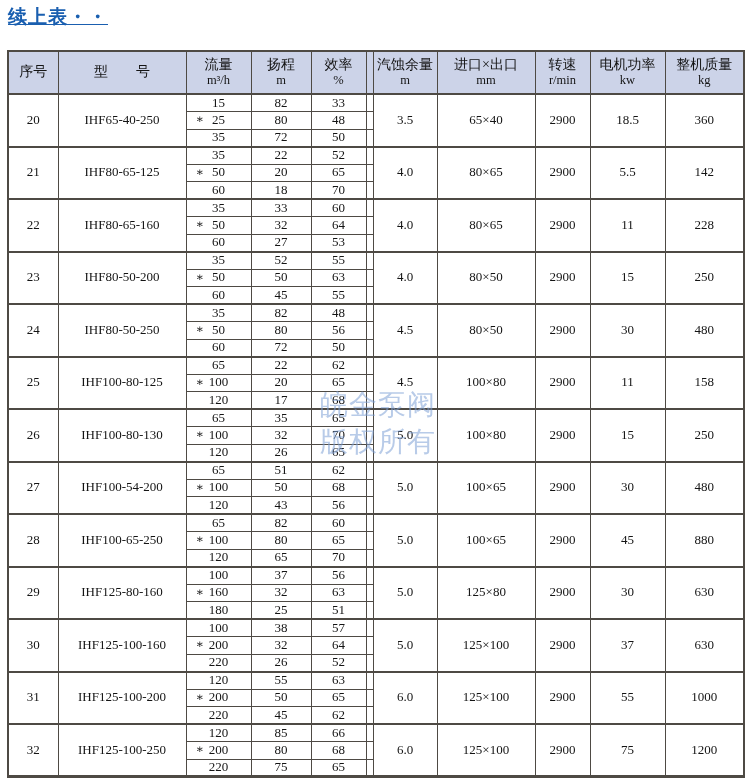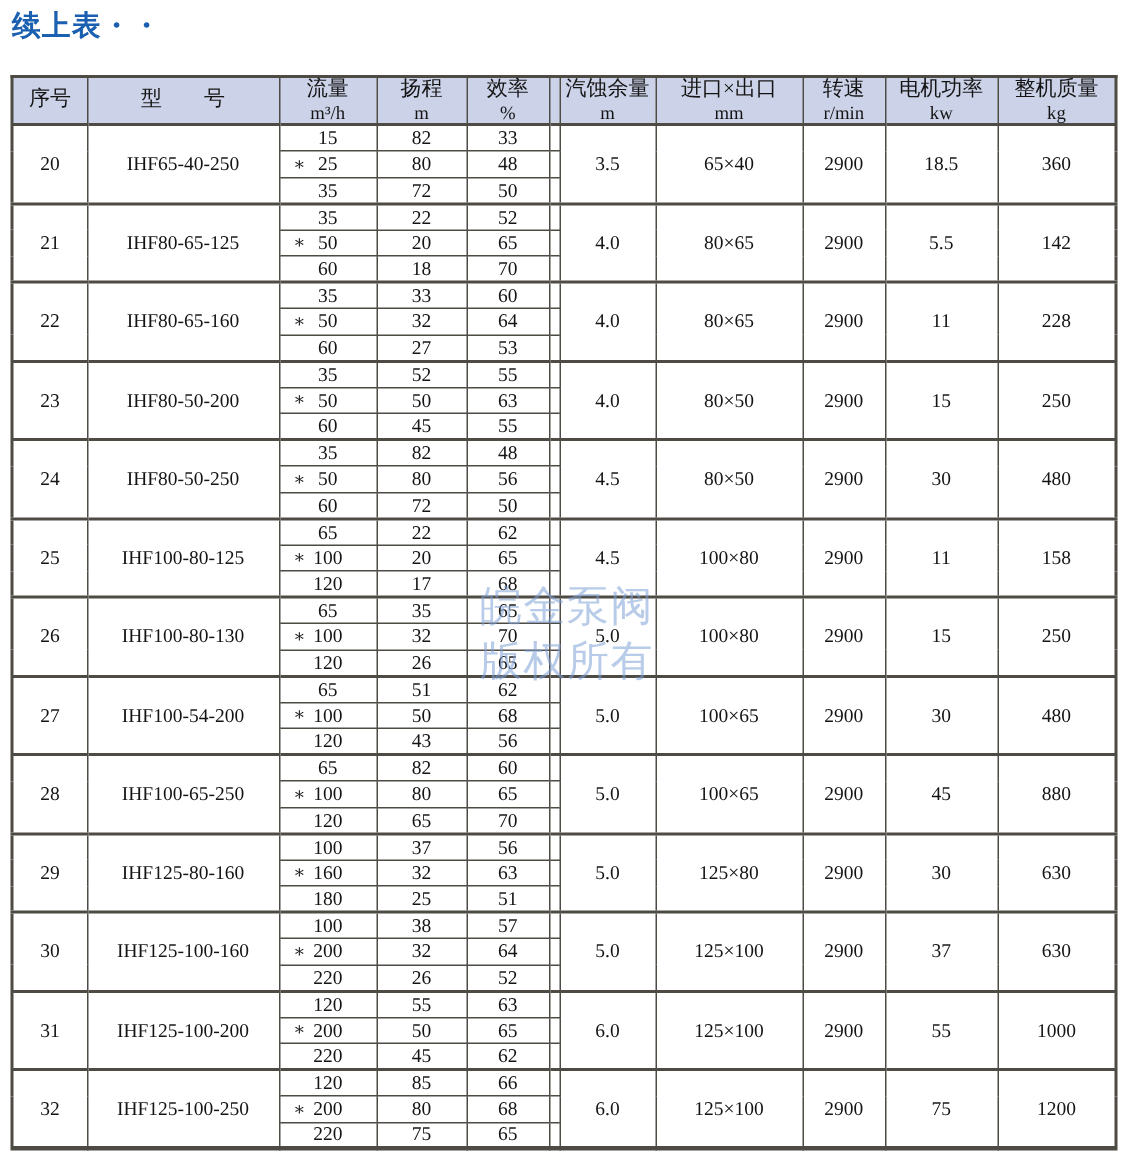--- a/index.html
+++ b/index.html
@@ -15,37 +15,38 @@
     position:relative;
     font-family:"Liberation Serif","DejaVu Serif",serif;
     color:#141414;
     overflow:hidden;
   }
   .page-title{
     position:absolute;left:8px;top:4px;
     font-family:"Liberation Sans","DejaVu Sans",sans-serif;
     font-weight:bold;font-size:19px;letter-spacing:1px;
     color:var(--title);
+    text-decoration:underline;
   }
   table.spec{
     position:absolute;left:7px;top:50px;
     width:736px;
     border-collapse:collapse;
     table-layout:fixed;
     border:2px solid var(--bd);
     border-bottom-width:3px;
   }
   th,td{
     border:1px solid var(--bd);
     text-align:center;vertical-align:middle;
     padding:0;font-size:13px;line-height:1.15;
   }
   thead th{
     background:var(--hdr);
-    height:32px;
+    height:43px;
     font-weight:normal;
     font-size:14px;
     border-bottom:2px solid var(--bd);
   }
   thead th .h2{font-size:12.5px;}
   tbody td{height:17.5px;}
   tr.grp-start td{border-top:2px solid var(--bd);}
   td.sub{position:relative;}
   td .star{
     position:absolute;left:9px;top:50%;

